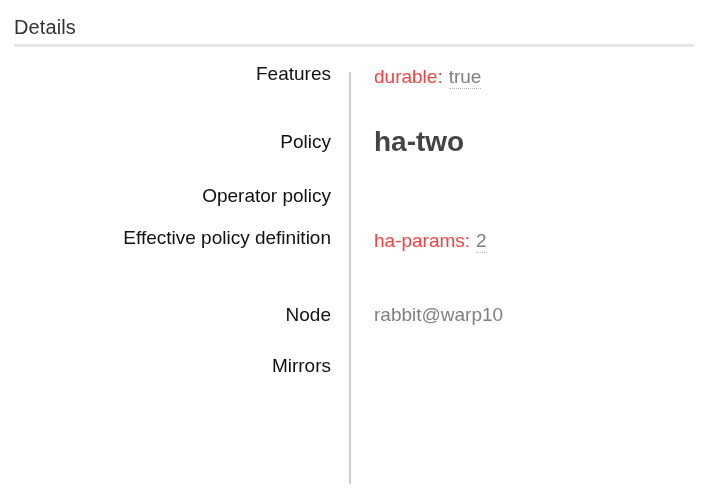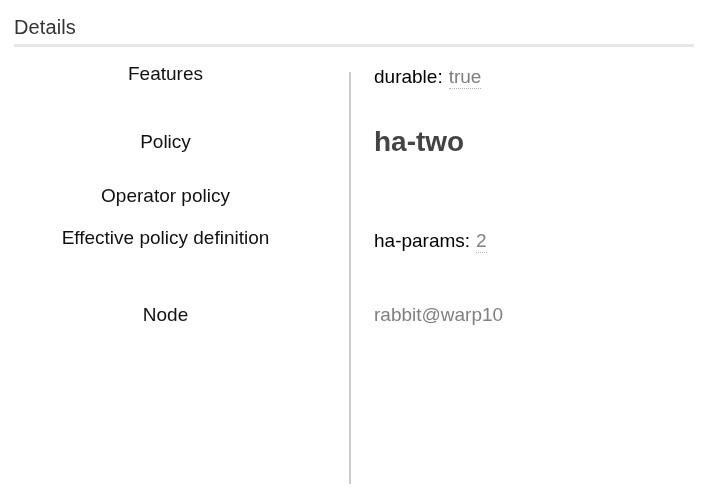--- a/index.html
+++ b/index.html
@@ -67,21 +67,21 @@
   .details-table td {
     padding: 0;
     vertical-align: top;
     border: 0;
   }
   .col-label { width: 331px; }
   .col-gap   { width: 43px;  }
   .col-value { width: 327px; }
 
   .row-label {
-    text-align: center;
+    text-align: right;
     padding-right: 19px;
     font-size: 19px;
     line-height: 24px;
     color: #111111;
     white-space: nowrap;
   }
 
   .row-value {
     text-align: left;
     font-size: 19px;
@@ -100,21 +100,21 @@
   .kv {
     border-collapse: collapse;
     table-layout: auto;
     margin: 0;
   }
   .kv td { padding: 0; border: 0; vertical-align: baseline; }
   .kv .kv-key {
     text-align: right;
     font-size: 19px;
     line-height: 30px;
-    color: #000000;
+    color: #ef4444;
     white-space: nowrap;
     padding-right: 6px;
   }
   .kv .kv-val {
     text-align: left;
     font-size: 19px;
     line-height: 30px;
     white-space: nowrap;
   }
 
@@ -243,17 +243,24 @@
           <span class="plain-val">rabbit@warp10</span>
         </td>
       </tr>
 
       <tr class="spacer-md">
         <td></td>
           <td></td>
           <td></td>
       </tr>
 
+      <tr>
+        <td class="row-label">Mirrors</td>
+        <td></td>
+        <td class="row-value">
+          <span class="empty-val plain-val"></span>
+        </td>
+      </tr>
 
     </tbody>
   </table>
 
 </div>
 
 </body></html>

